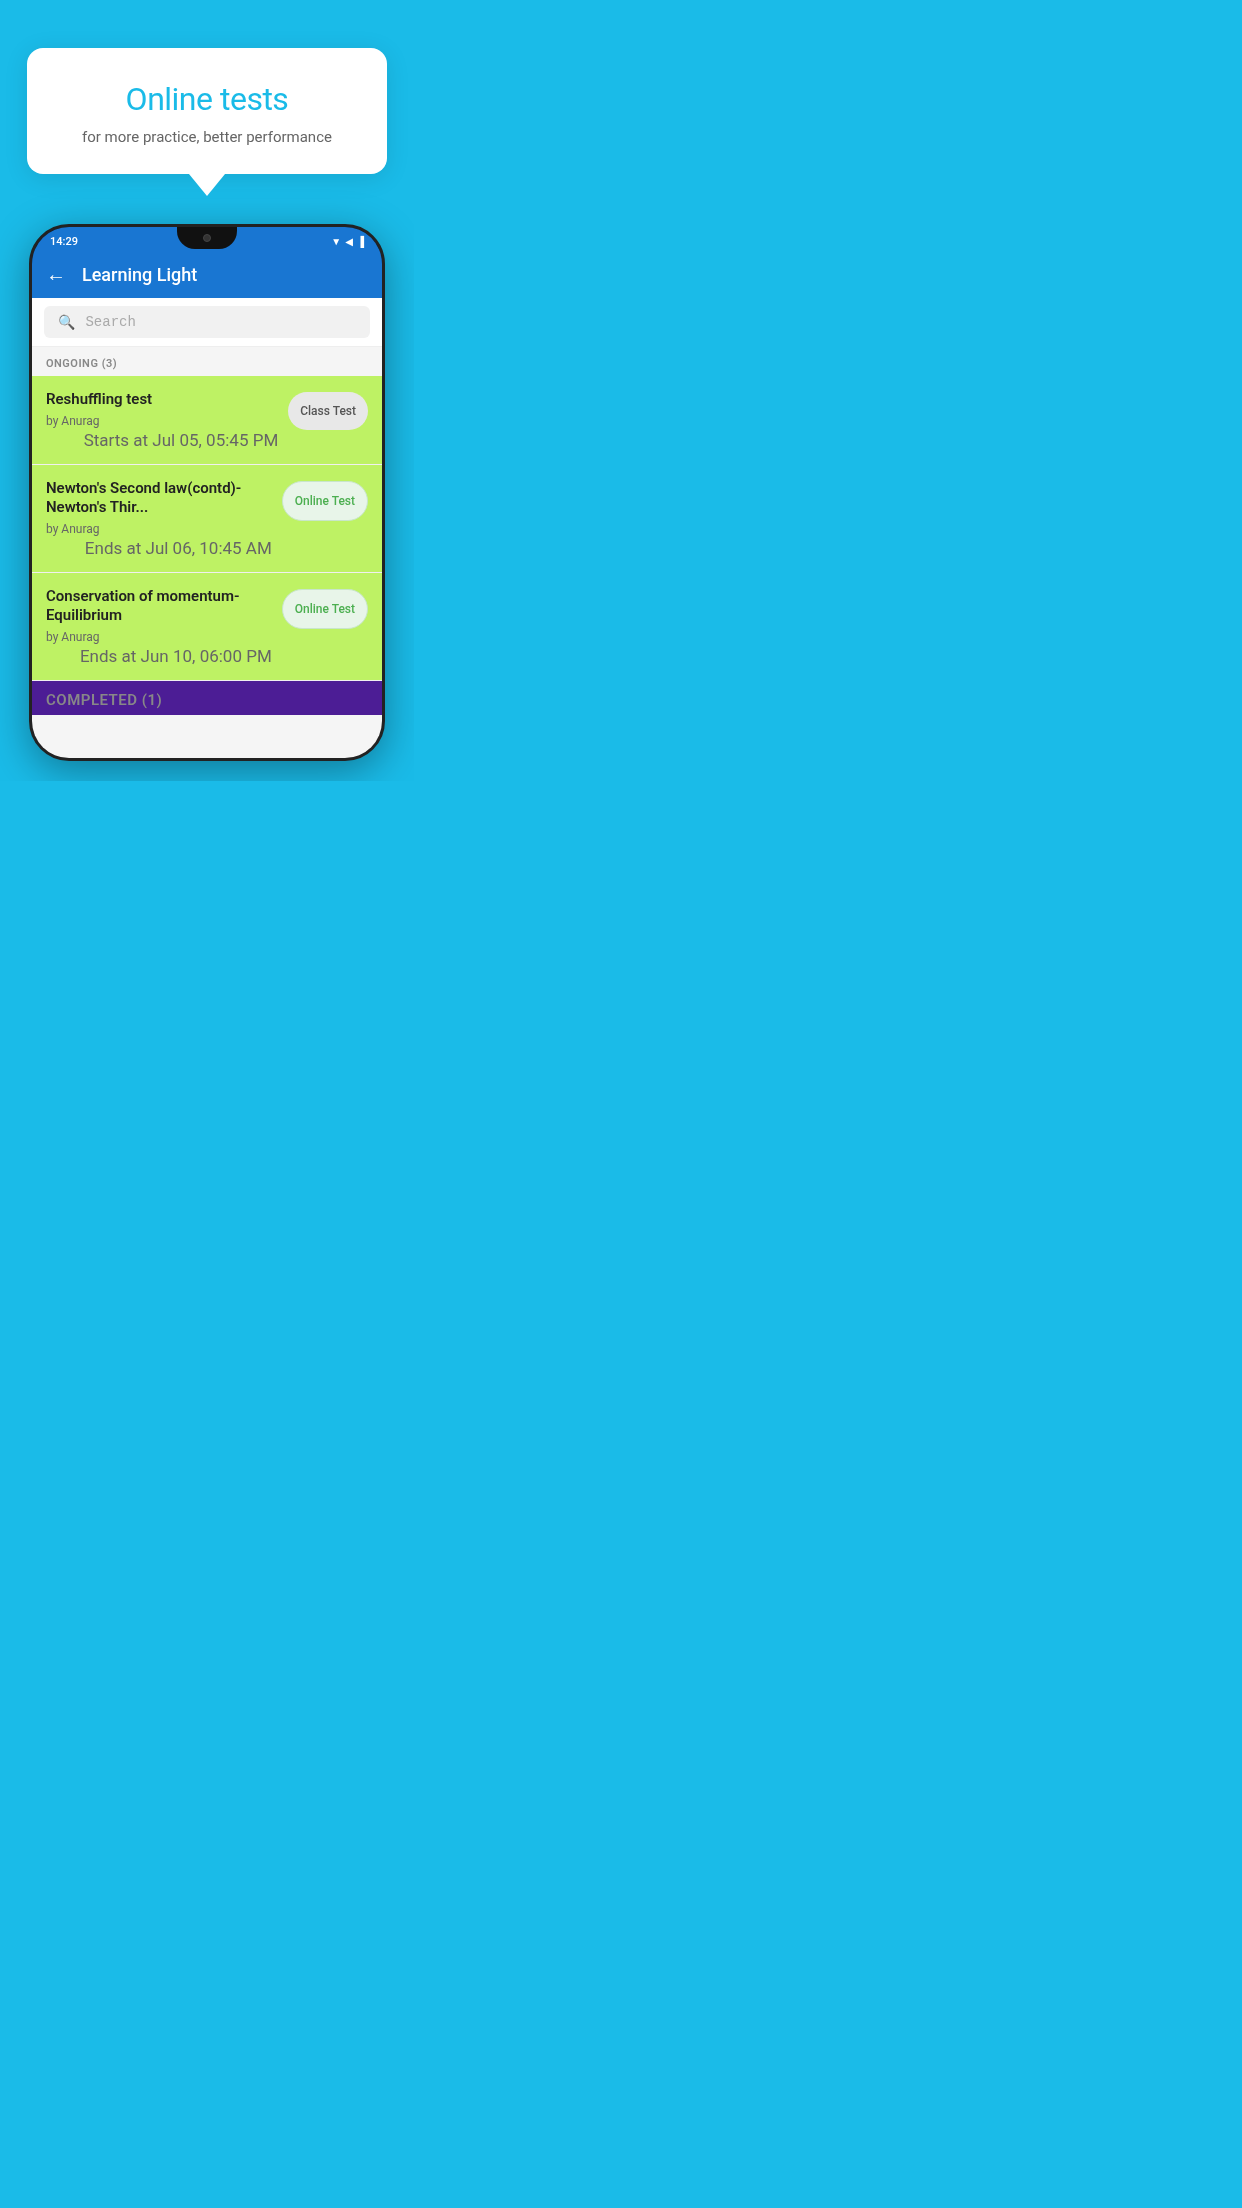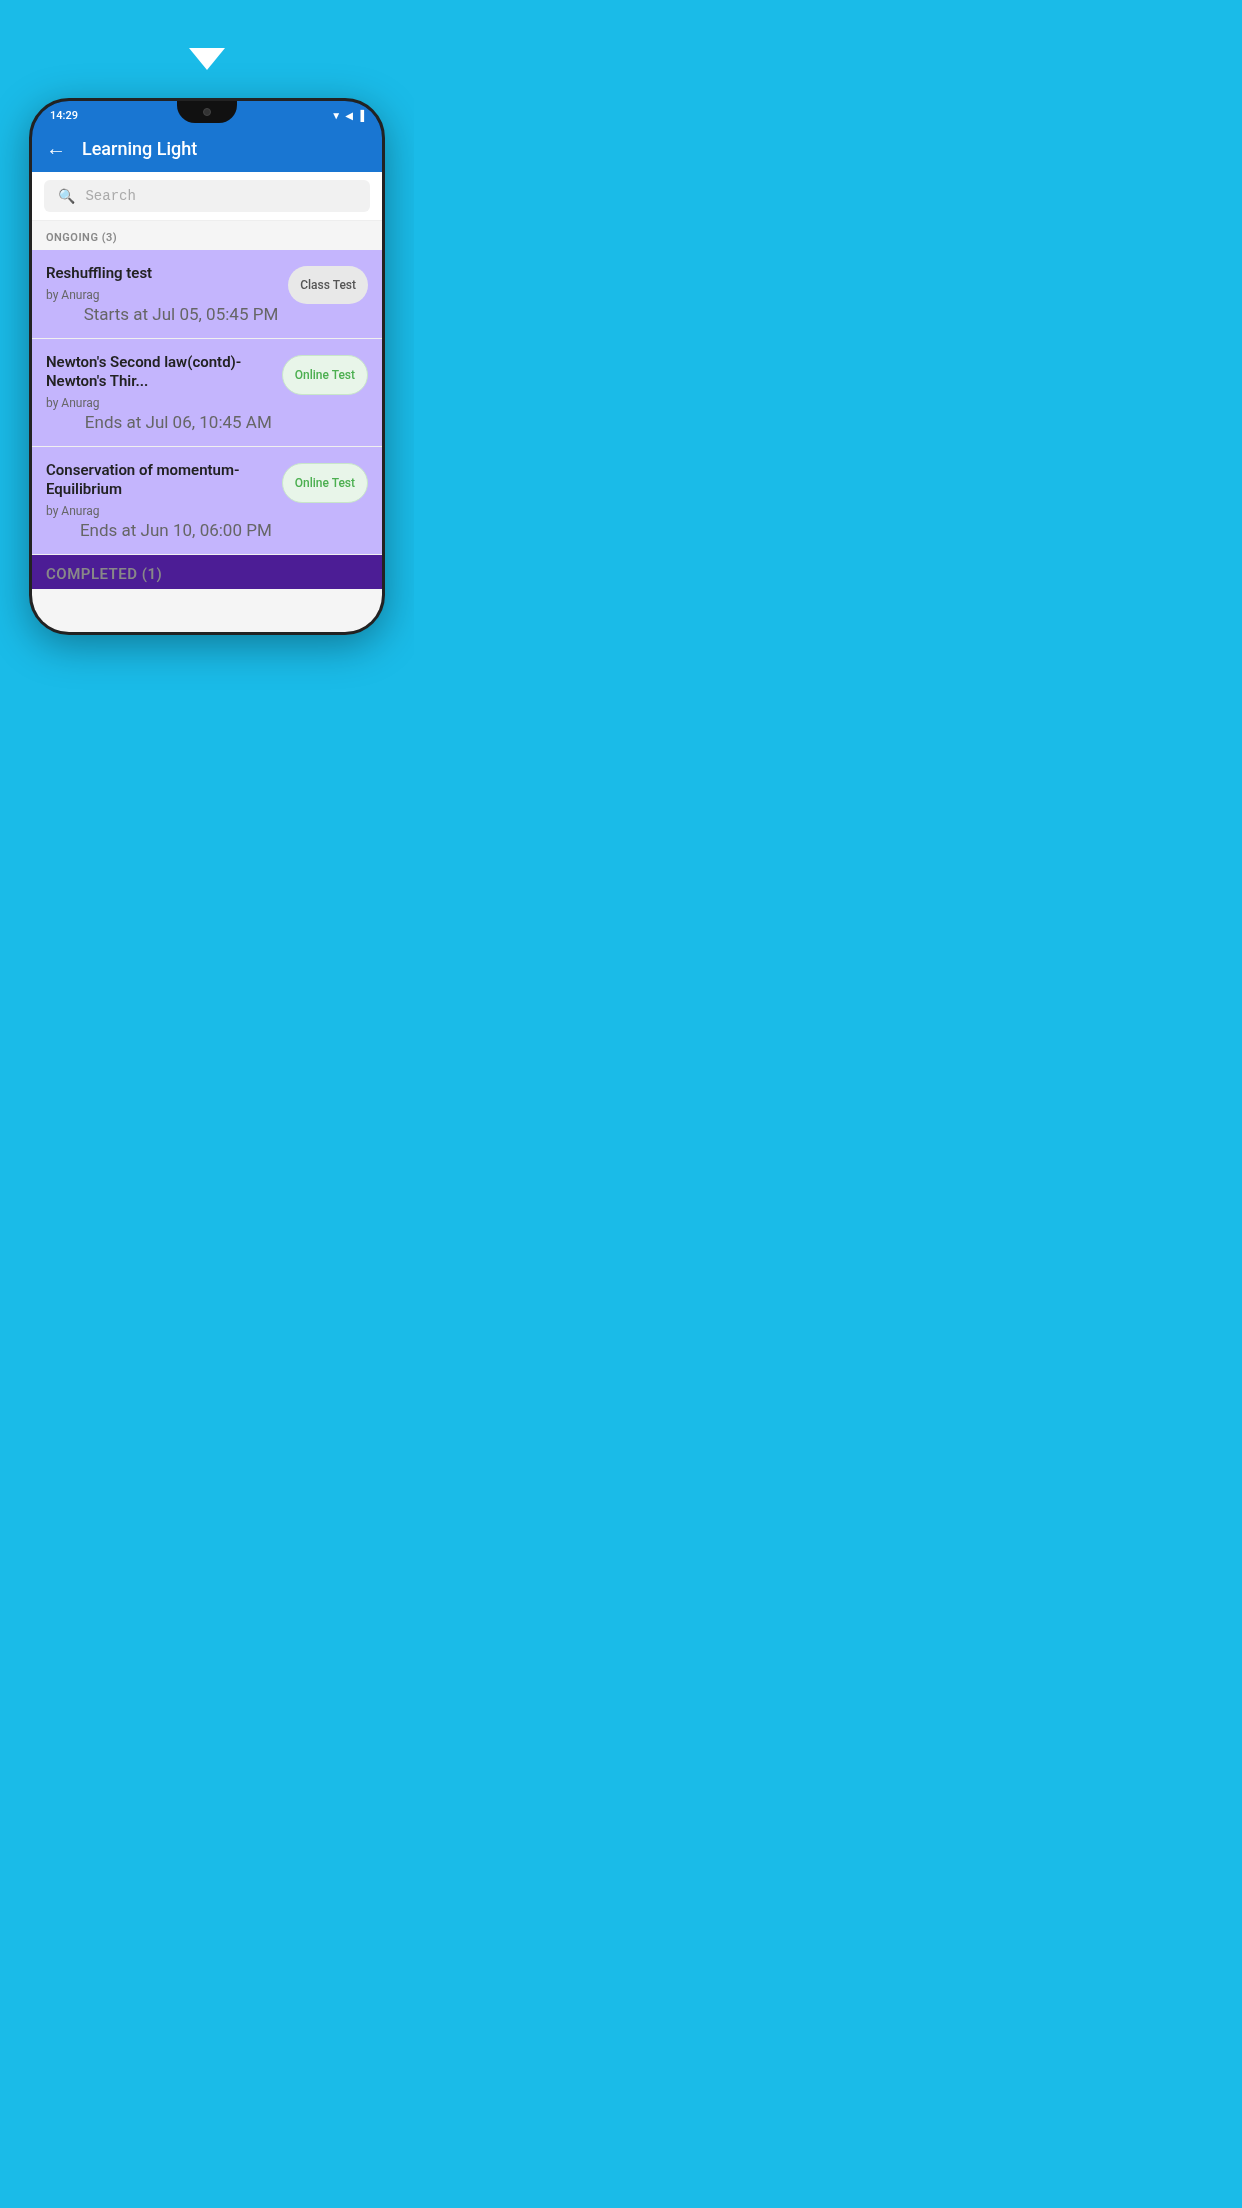--- a/index.html
+++ b/index.html
@@ -210,21 +210,21 @@
       padding: 10px 14px 6px;
       font-size: 11px;
       font-weight: 600;
       color: #888;
       letter-spacing: 0.5px;
       background: #f5f5f5;
     }
 
     
     .test-list {
-      background: #c4b5fd;
+      background: #bef264;
     }
 
     .test-item {
       padding: 14px 14px;
       border-bottom: 1px solid #f0f0f0;
       display: flex;
       justify-content: space-between;
       align-items: flex-start;
       gap: 10px;
     }
@@ -280,20 +280,24 @@
       font-weight: 600;
       color: #888;
       letter-spacing: 0.5px;
       background: #4c1d95;
     }
   </style>
 </head>
 <body>
 
 <div class="speech-bubble-wrapper">
+  <div class="speech-bubble">
+    <h1>Online tests</h1>
+    <p>for more practice, better performance</p>
+  </div>
   <div class="bubble-tail"></div>
 </div>
 
 <div class="phone-frame">
 
   <div class="phone-status-bar">
     <span class="status-time">14:29</span>
     <div class="phone-notch">
       <div class="phone-camera"></div>
     </div>

